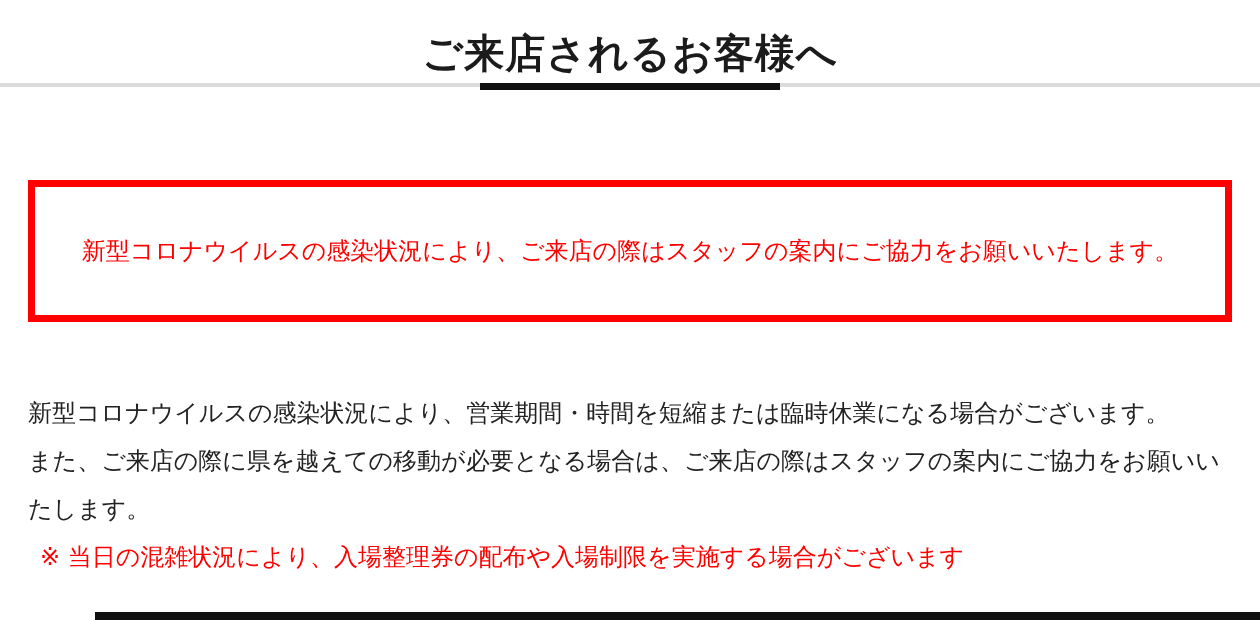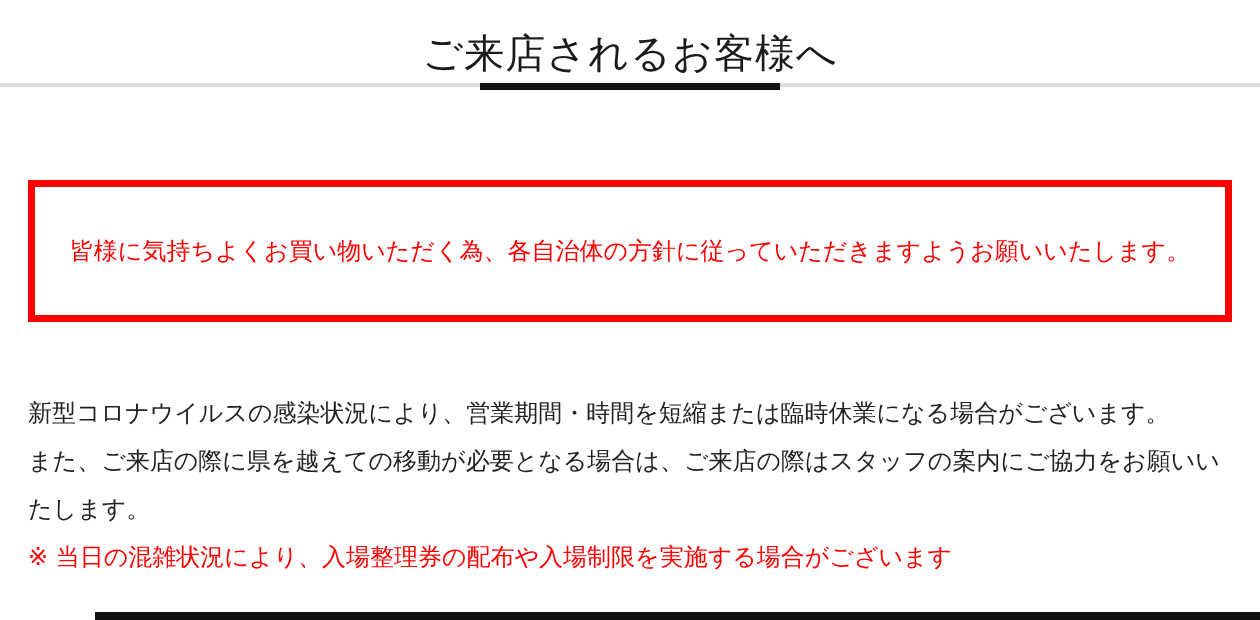--- a/index.html
+++ b/index.html
@@ -14,21 +14,21 @@
     height: 620px;
     background: #ffffff;
     overflow: hidden;
   }
   
   .heading-wrap {
     padding-top: 30px;
   }
   .page-title {
     font-size: 40px;
-    font-weight: normal;
+    font-weight: bold;
     line-height: 1.15;
     text-align: center;
     color: #1b1b1b;
     letter-spacing: 1px;
   }
   .title-divider {
     position: relative;
     margin-top: 7px;
     height: 4px;
     background: #dcdcdc;
@@ -61,20 +61,21 @@
   
   .body-text {
     margin: 67px 28px 0 28px;
     font-size: 24px;
     line-height: 48px;
     color: #222222;
   }
   .body-line { display: block; }
   .body-note {
     color: #ff0000;
+    margin-left: 12px;
   }
   
   .bottom-bar {
     position: absolute;
     left: 95px;
     right: 0;
     bottom: 0;
     height: 8px;
     background: #111111;
   }
@@ -85,21 +86,21 @@
 <div class="page">
 
   <div class="heading-wrap">
     <h1 class="page-title">ご来店されるお客様へ</h1>
     <div class="title-divider">
       <div class="title-divider-accent"></div>
     </div>
   </div>
 
   <div class="notice-box">
-    <p class="notice-box-text">皆様に気持ちよくお買い物いただく為、各自治体の方針に従っていただきますようお願いいたします。</p>
+    <p class="notice-box-text">新型コロナウイルスの感染状況により、ご来店の際はスタッフの案内にご協力をお願いいたします。</p>
   </div>
 
   <div class="body-text">
     <span class="body-line">新型コロナウイルスの感染状況により、営業期間・時間を短縮または臨時休業になる場合がございます。</span>
     <span class="body-line">また、ご来店の際に県を越えての移動が必要となる場合は、ご来店の際はスタッフの案内にご協力をお願いいたします。</span>
     <span class="body-line body-note">※ 当日の混雑状況により、入場整理券の配布や入場制限を実施する場合がございます</span>
   </div>
 
   <div class="bottom-bar"></div>
 

